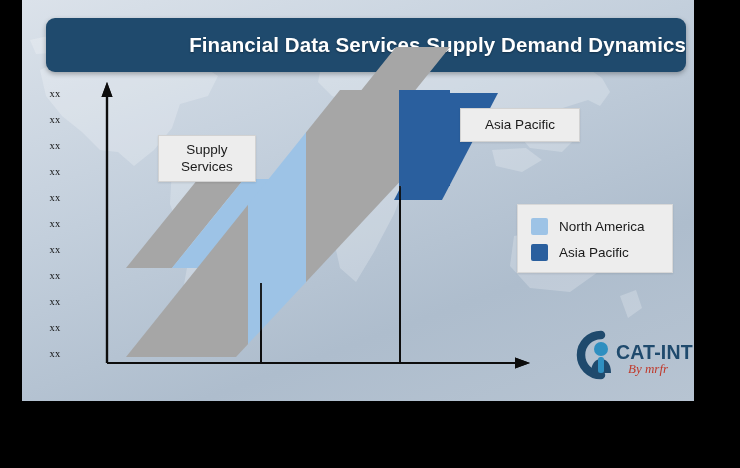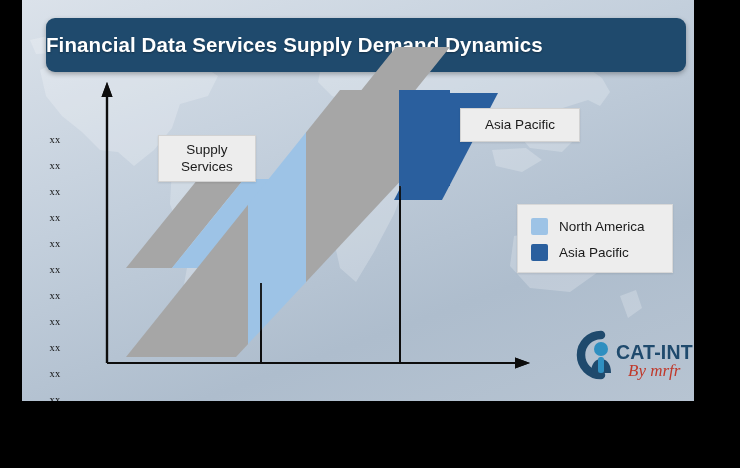--- a/index.html
+++ b/index.html
@@ -48,21 +48,21 @@
     position: absolute;
     left: 24px;
     top: 18px;
     width: 640px;
     height: 54px;
     background: #1f4a6d;
     border-radius: 9px;
     box-shadow: 0 2px 5px rgba(0,0,0,0.30);
     display: flex;
     align-items: center;
-    justify-content: flex-start;
+    justify-content: flex-end;
   }
   #title-text {
     color: #ffffff;
     font-size: 20.5px;
     font-weight: bold;
     letter-spacing: 0.1px;
     text-shadow: 0 1px 2px rgba(0,0,0,0.35);
     white-space: nowrap;
   }
 
@@ -77,21 +77,20 @@
   
   .ytick {
     position: absolute;
     left: 20px;
     width: 26px;
     text-align: center;
     font-size: 10.5px;
     color: #101010;
     font-family: "Liberation Serif", serif;
     letter-spacing: 0.3px;
-    margin-top: 46px;
   }
 
   
   .callout {
     position: absolute;
     background: #ededed;
     border: 1px solid #d2d2d2;
     display: flex;
     align-items: center;
     justify-content: center;
@@ -160,21 +159,21 @@
     font-size: 19.5px;
     font-weight: bold;
     color: #1f4a6d;
     letter-spacing: 0.2px;
     white-space: nowrap;
   }
   #logo-sub {
     position: absolute;
     left: 57px;
     top: 32px;
-    font-size: 17px;
+    font-size: 13px;
     font-style: italic;
     color: #c0392b;
     font-family: "Liberation Serif", serif;
     white-space: nowrap;
   }
 </style>
 </head>
 <body>
 
 <div id="canvas">

